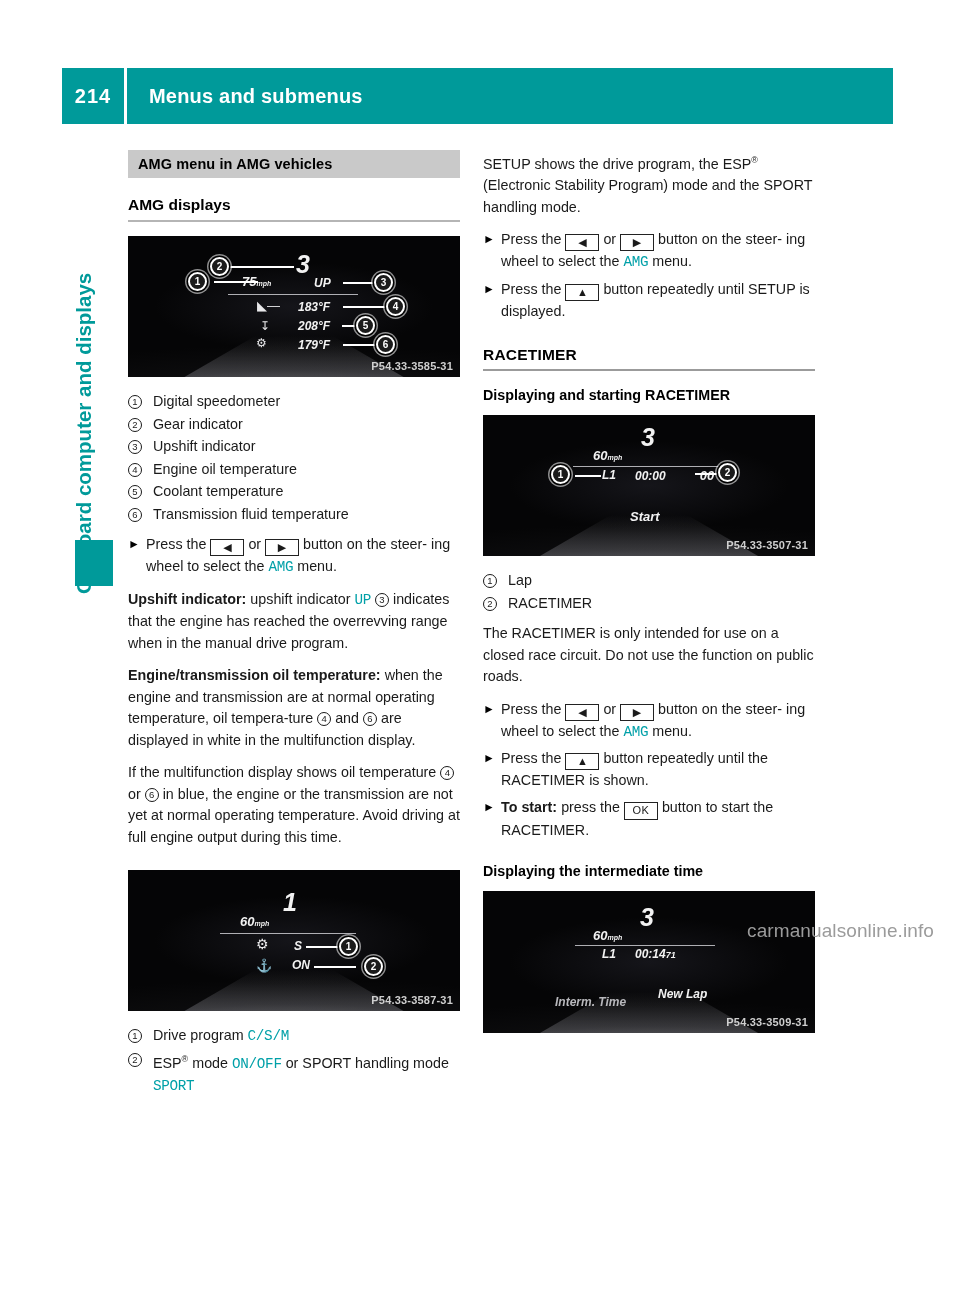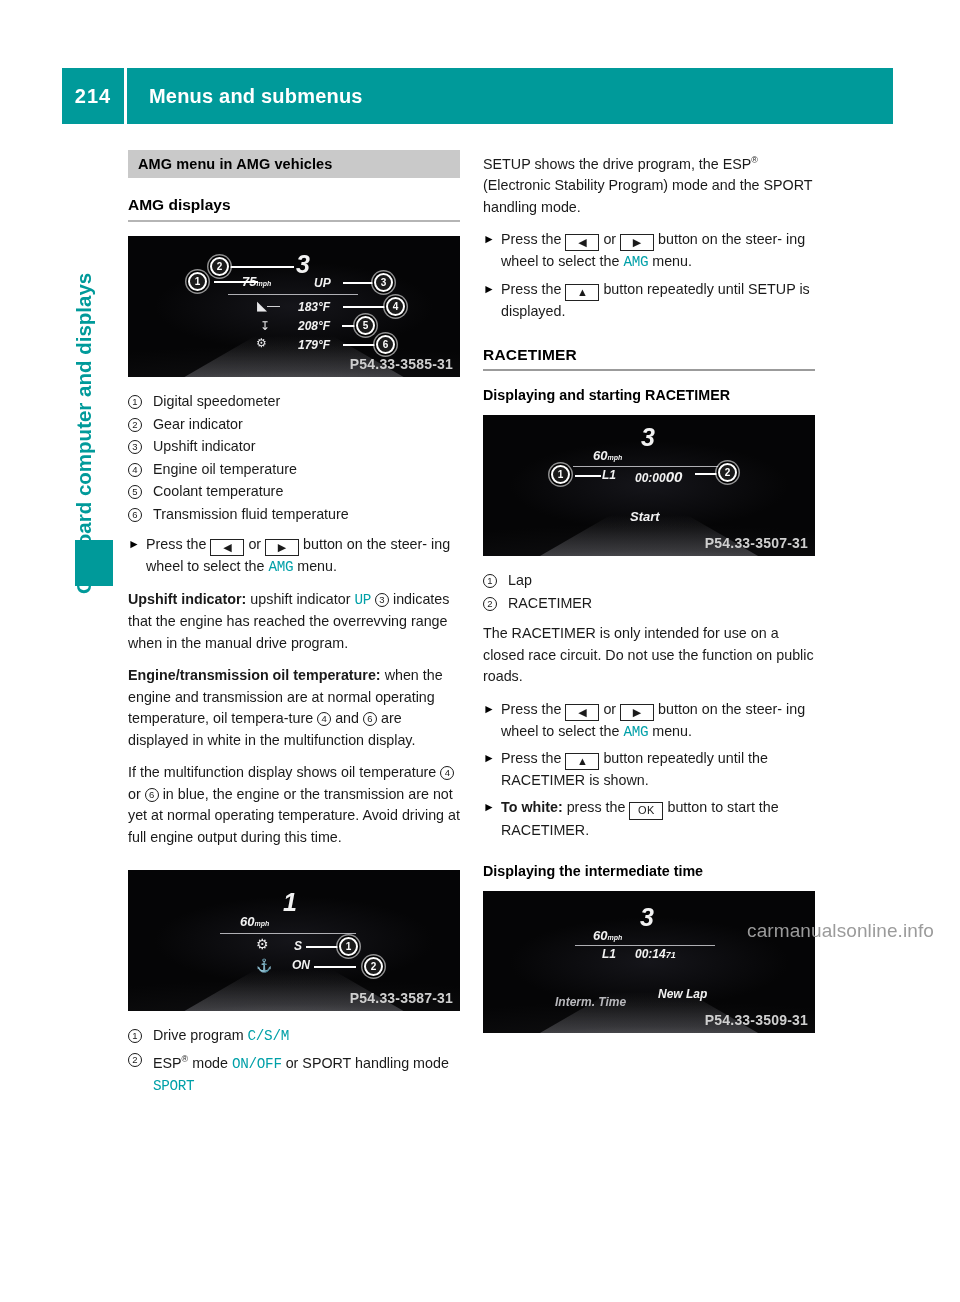--- a/index.html
+++ b/index.html
@@ -111,21 +111,21 @@
       #020203;
   }
   .road {
     position: absolute; left: 50%; bottom: 0; width: 100%; height: 48px;
     transform: translateX(-50%);
     background: linear-gradient(to top, rgba(160,160,168,0.35), rgba(0,0,0,0) 85%);
     clip-path: polygon(17% 100%, 83% 100%, 58% 0%, 42% 0%);
   }
   .scr-txt { position: absolute; color: #f2f2f2; font-style: italic; font-weight: bold; }
   .code-tag {
-    position: absolute; right: 7px; bottom: 5px; font-size: 14px;
+    position: absolute; right: 7px; bottom: 5px; font-size: 11px;
     color: #cfcfcf; font-weight: bold; letter-spacing: 0.2px; font-style: normal;
   }
   .divider-line {
     position: absolute; height: 1px; background: rgba(230,230,235,0.75);
   }
   .mark {
     position: absolute; width: 19px; height: 19px; border-radius: 50%;
     border: 2px solid #ffffff; background: #1b1b1b; color: #ffffff;
     font-size: 10px; font-weight: bold; display: flex;
     align-items: center; justify-content: center; font-style: normal;
@@ -334,21 +334,21 @@
       <div class="road"></div>
 
       <div class="scr-txt gear-big" style="left:158px; top:8px;">3</div>
       <div class="scr-txt spd" style="left:110px; top:33px;">
         <span>60</span><small>mph</small>
       </div>
       <div class="divider-line" style="left:90px; top:51px; width:152px;"></div>
 
       <div class="scr-txt temp" style="left:119px; top:53px;">L1</div>
       <div class="scr-txt temp" style="left:152px; top:53px;">
-        <span>00:00</span><span style="font-size:15px;">00</span>
+        <span>00:00</span><span style="font-size:13px;padding-left:34px;">00</span>
       </div>
       <div class="scr-txt temp" style="left:147px; top:94px; font-size:13px;">Start</div>
 
       <div class="leader" style="left:92px; top:60px; width:26px;"></div>
       <div class="leader" style="left:212px; top:58px; width:26px;"></div>
 
       <div class="mark" style="left:68px; top:50px;">1</div>
       <div class="mark" style="left:235px; top:48px;">2</div>
 
       <div class="code-tag">P54.33-3507-31</div>
@@ -383,21 +383,21 @@
       <span class="bullet-mark">►</span>
       <span class="bullet-body"><span>Press the</span>
         <span class="key"><span class="tri">▲</span></span>
         <span>button repeatedly until the</span>
         <span>RACETIMER is shown.</span>
       </span>
     </div>
 
     <div class="bullet-row" style="margin-bottom:22px;">
       <span class="bullet-mark">►</span>
-      <span class="bullet-body"><b class="inline">To white:</b>
+      <span class="bullet-body"><b class="inline">To start:</b>
         <span>press the</span>
         <span class="key ok">OK</span>
         <span>button to start the</span>
         <span>RACETIMER.</span>
       </span>
     </div>
 
     <div class="h-plain" style="">Displaying the intermediate time</div>
 
     <div class="screen tall">

